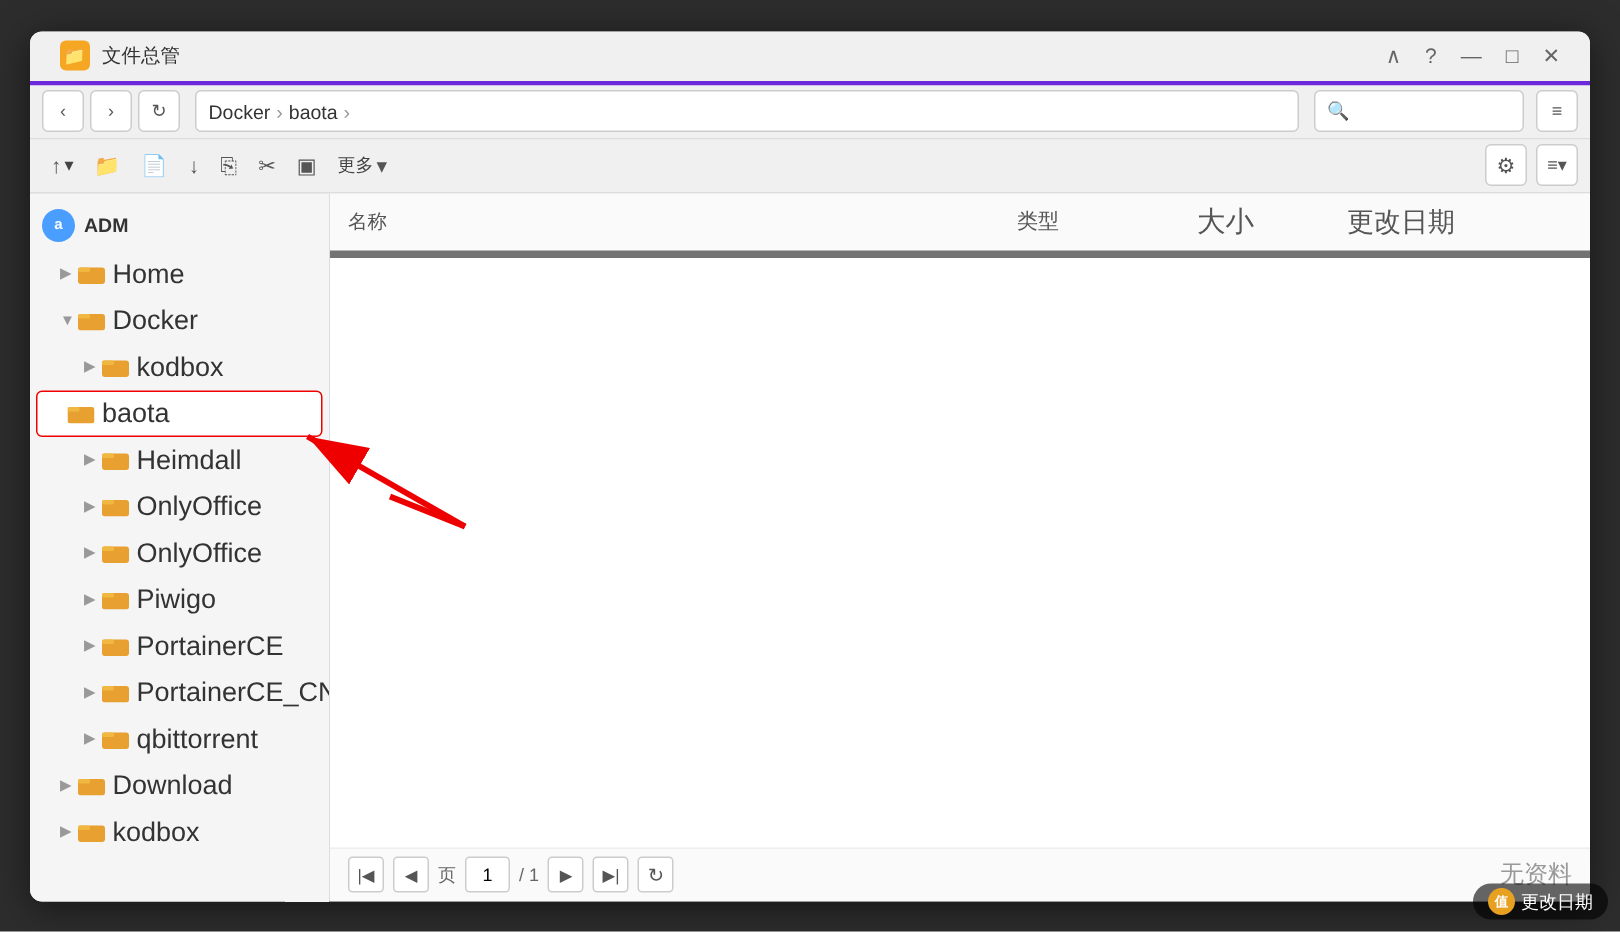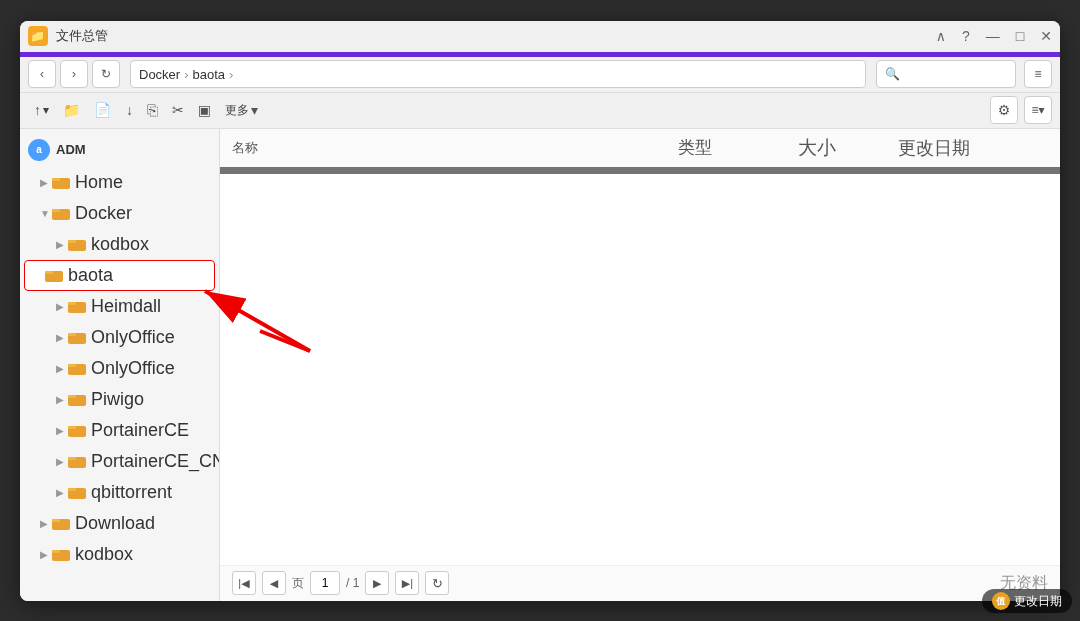--- a/index.html
+++ b/index.html
@@ -23,22 +23,22 @@
       display: flex;
       flex-direction: column;
       overflow: hidden;
     }
     
     .titlebar {
       background: #f0f0f0;
       height: 36px;
       display: flex;
       align-items: center;
-      padding: 0 8px;
-      border-bottom: 5px solid #6d28d9;
+      padding: 0 20px;
+      border-bottom: 3px solid #6d28d9;
       flex-shrink: 0;
     }
     .titlebar-icon {
       width: 20px;
       height: 20px;
       background: #f5a623;
       border-radius: 4px;
       margin-right: 8px;
       display: flex;
       align-items: center;
@@ -252,26 +252,26 @@
       flex: 1;
       display: flex;
       flex-direction: column;
       background: #fff;
       overflow: hidden;
     }
     .file-header {
       display: flex;
       align-items: center;
       padding: 6px 12px;
-      border-bottom: 7px solid #737373;
+      border-bottom: 5px solid #737373;
       background: #fafafa;
       flex-shrink: 0;
     }
     .col-name { flex: 1; font-size: 13px; color: #555; }
-    .col-type { width: 120px; font-size: 17px; color: #555; }
+    .col-type { width: 120px; font-size: 14px; color: #555; }
     .col-size { width: 100px; font-size: 19px; color: #555; }
     .col-date { width: 150px; font-size: 18px; color: #555; }
     .file-list {
       flex: 1;
       overflow-y: auto;
       background: #fff;
     }
     .empty-area {
       width: 100%;
       height: 100%;

